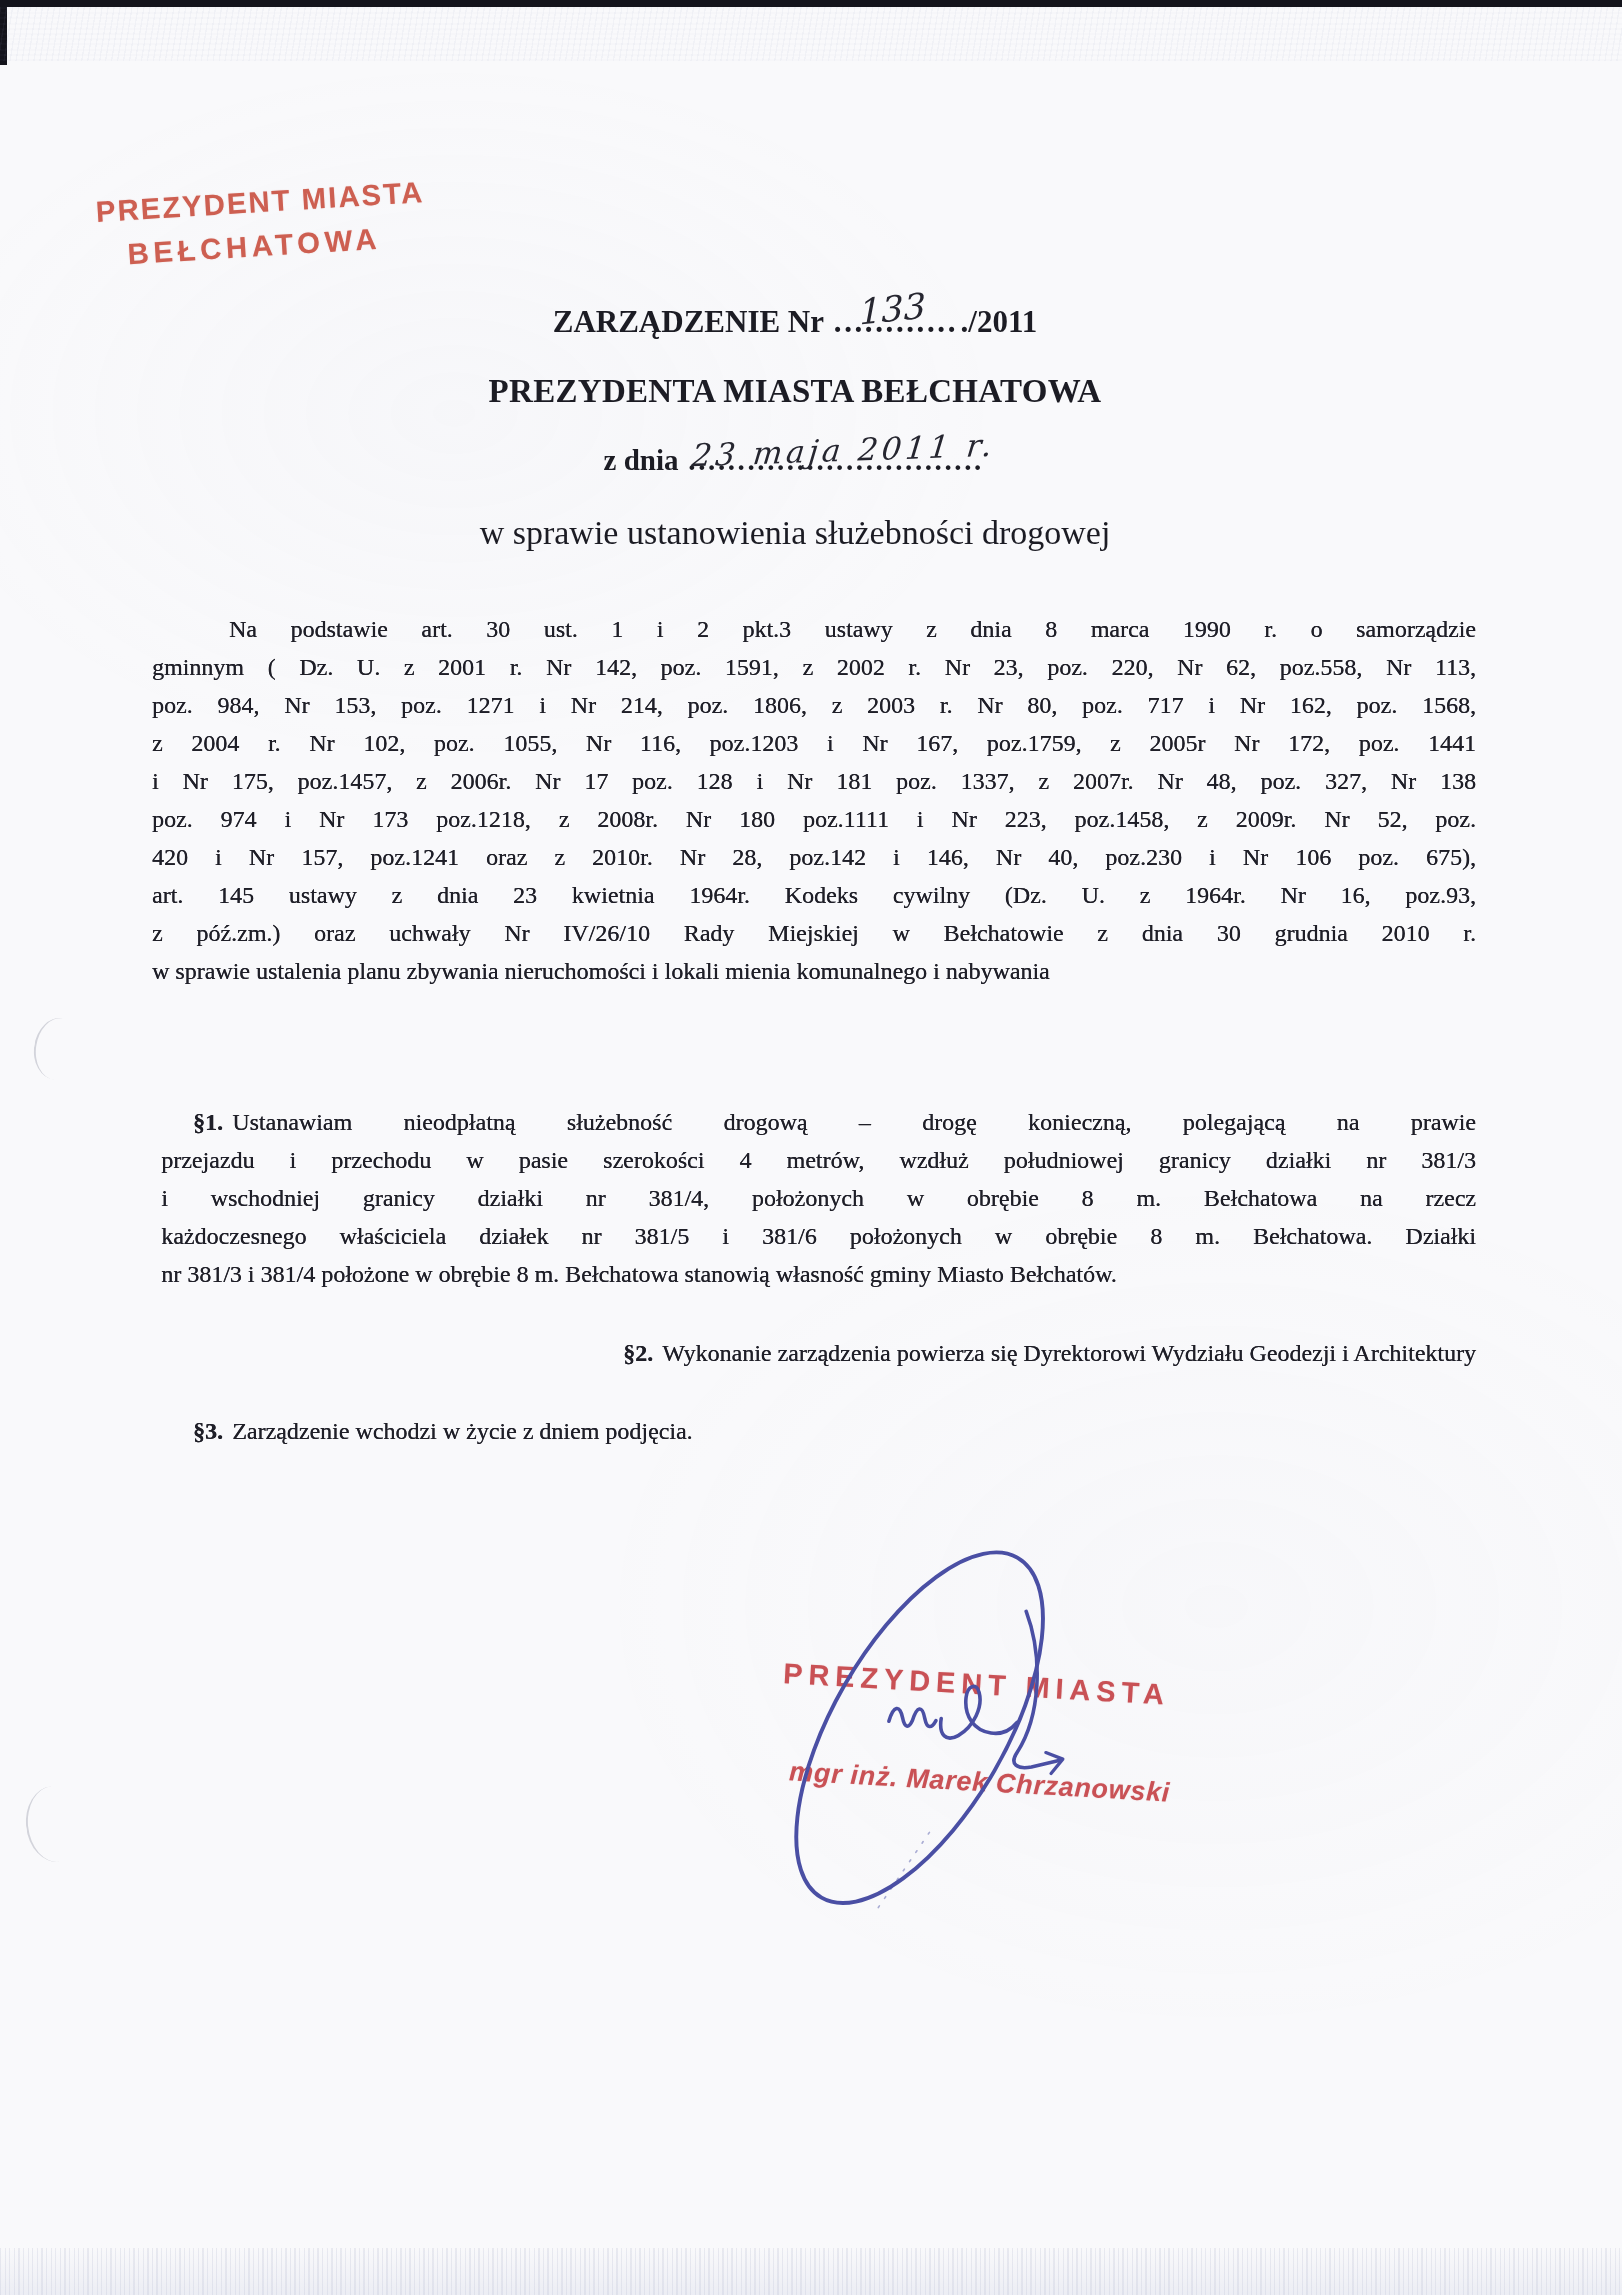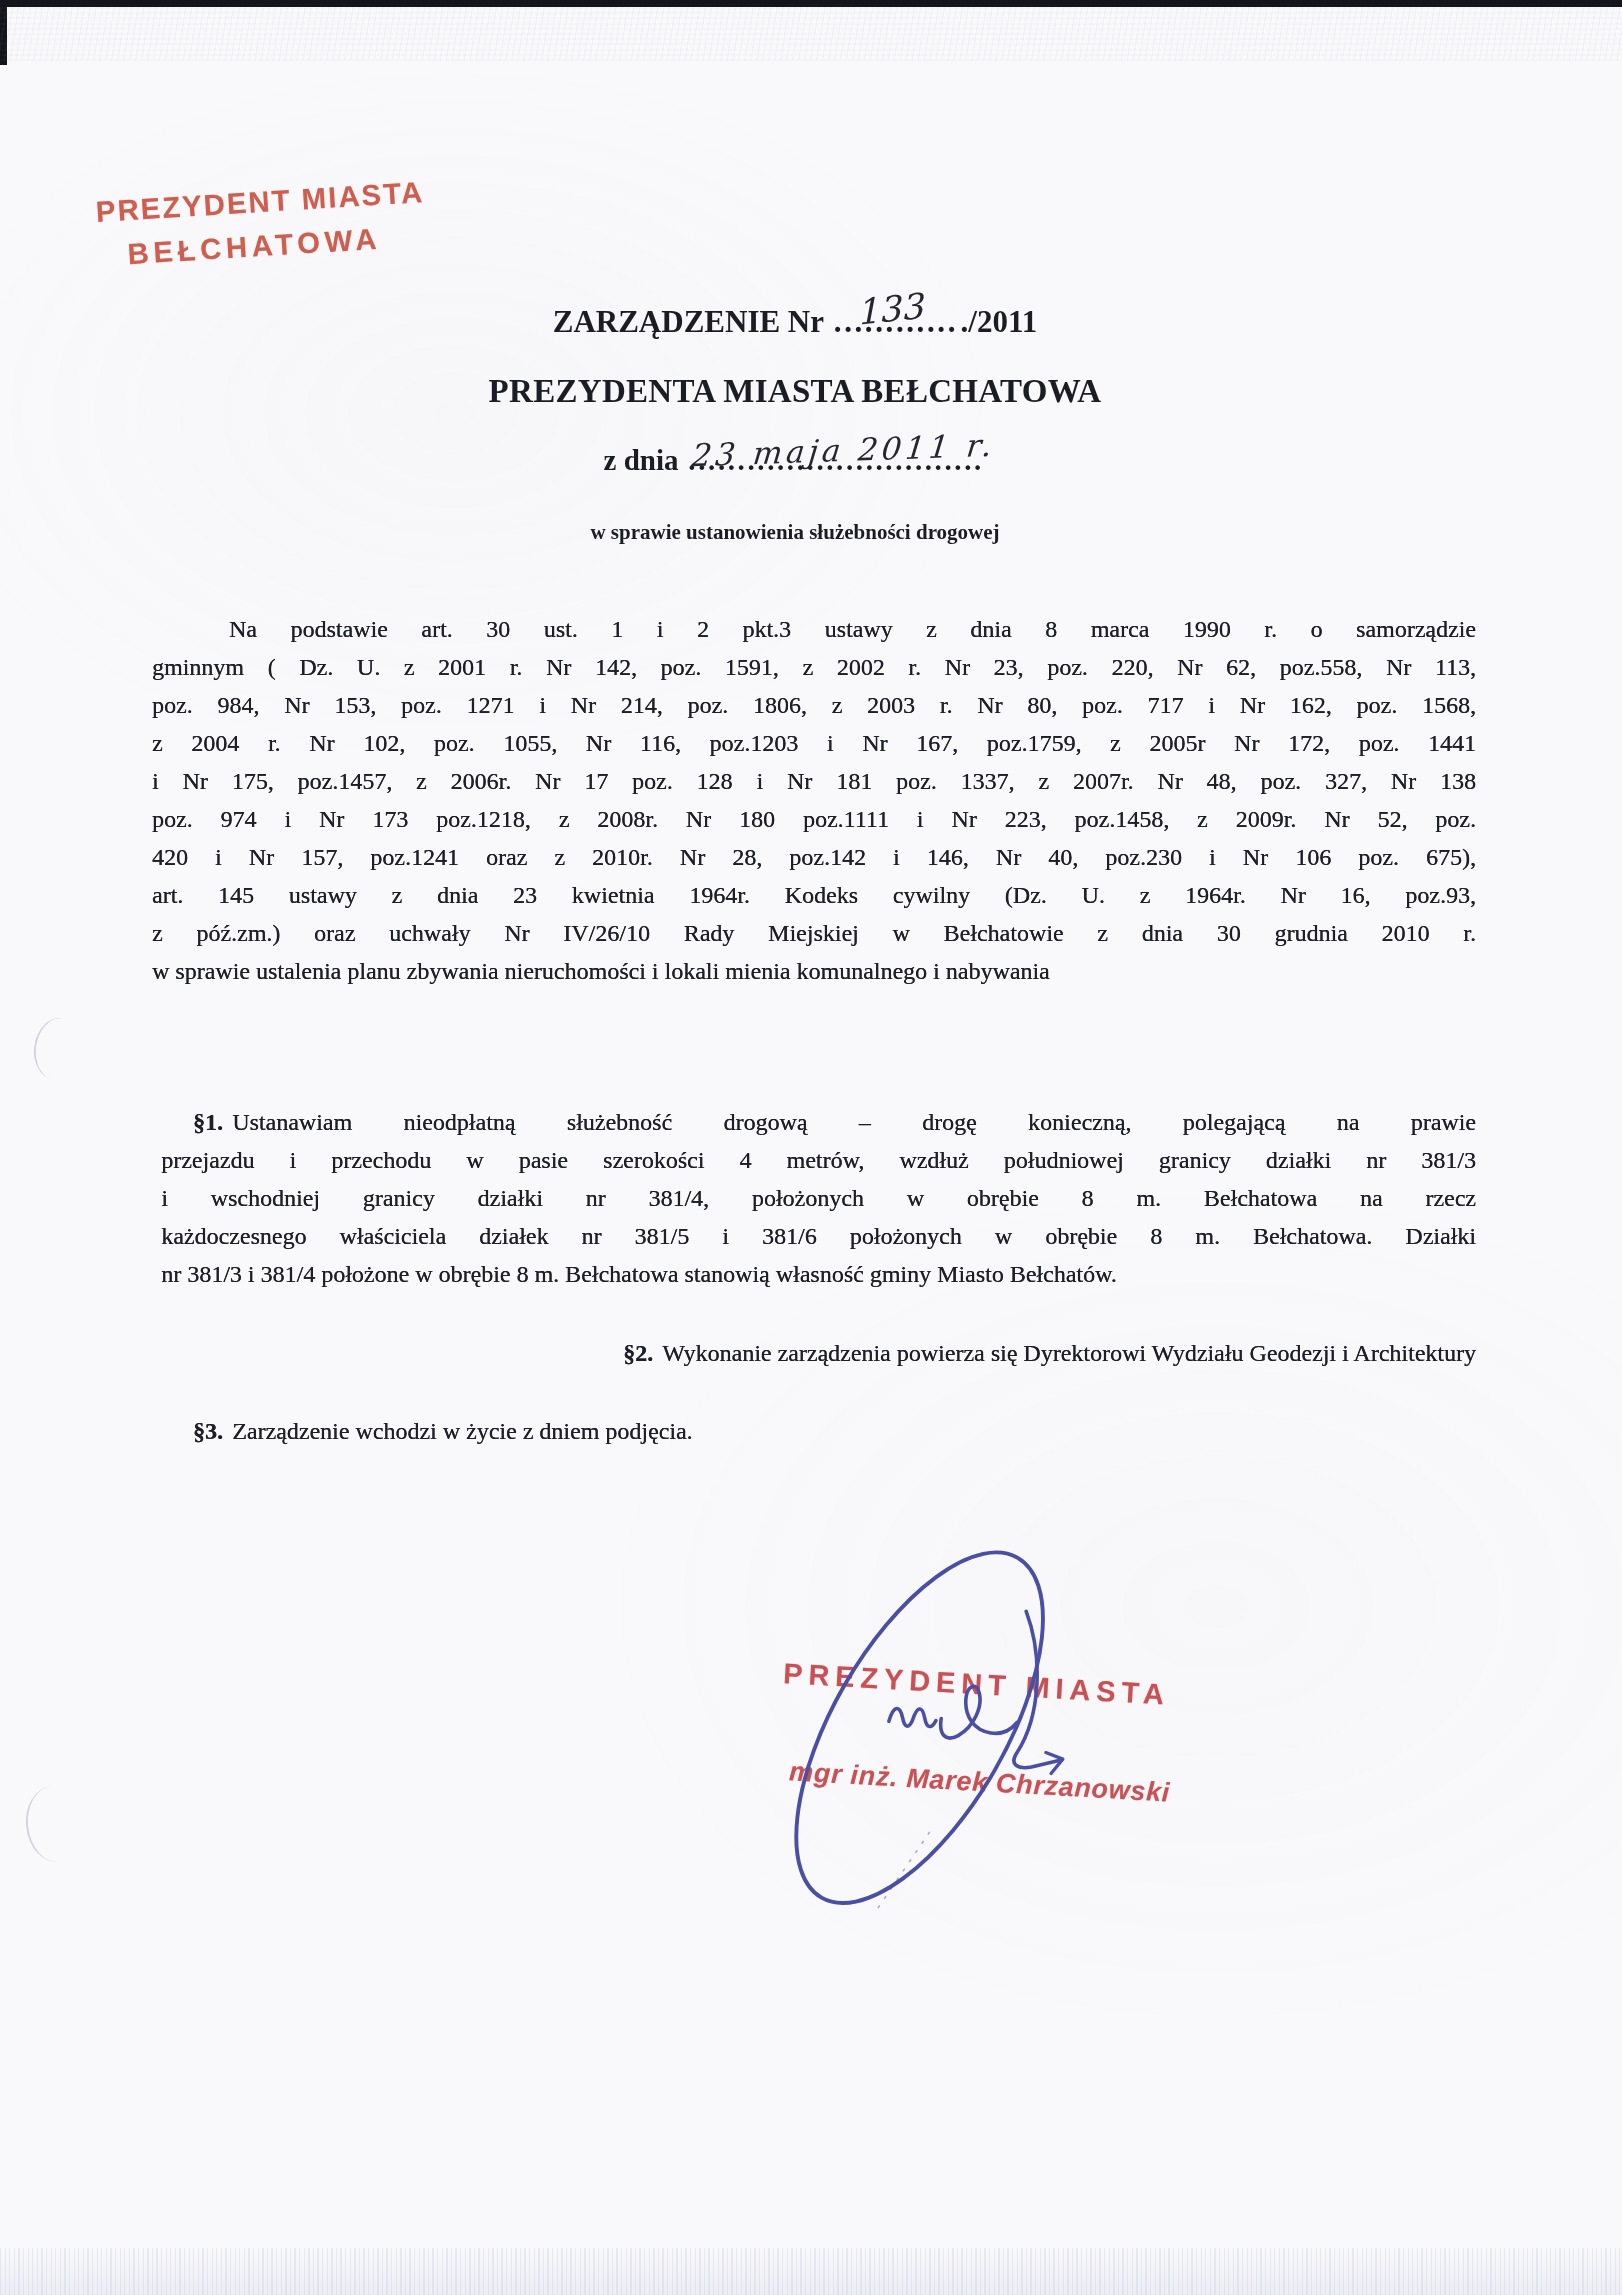--- a/index.html
+++ b/index.html
@@ -34,21 +34,21 @@
     font-family:"Liberation Sans",sans-serif;color:#c84a3a;opacity:.88;
     text-shadow:0 0 1.3px rgba(200,74,58,.30);}
   .stamp-top-l1{font-size:29.4px;font-weight:700;letter-spacing:2px;}
   .stamp-top-l2{font-size:29.4px;font-weight:700;letter-spacing:4.6px;margin-top:9.8px;margin-left:29px;}
 
   
   .title-block{position:absolute;top:302px;left:131px;right:164px;text-align:center;color:#1c1c24;}
   .t1{font-size:31px;font-weight:700;line-height:39px;}
   .t2{font-size:33px;font-weight:700;line-height:39px;margin-top:31px;letter-spacing:0.3px;}
   .t3{font-size:29px;font-weight:700;line-height:39px;margin-top:30px;}
-  .t4{font-size:21px;font-weight:700;line-height:39px;margin-top:33px;}
+  .t4{font-size:34px;font-weight:400;line-height:39px;margin-top:33px;}
   .dotswrap{display:inline-block;position:relative;margin:0 2.6px;}
   .dots{letter-spacing:2.6px;font-weight:700;}
   .hand{position:absolute;font-style:italic;font-family:"DejaVu Serif",serif;
     color:#262630;font-weight:400;white-space:nowrap;}
   .handnum{left:50%;top:-11.8px;transform:translateX(-55%) rotate(-6deg) skewX(-6deg);font-size:35px;}
   .handdate{left:3.9px;top:-10.5px;transform:rotate(-2deg) skewX(-8deg);font-size:31px;letter-spacing:3.9px;}
 
   
   .para,.single{position:absolute;left:152px;width:1324px;font-size:24px;line-height:38px;
     text-shadow:0.2px 0 0 currentColor;}

